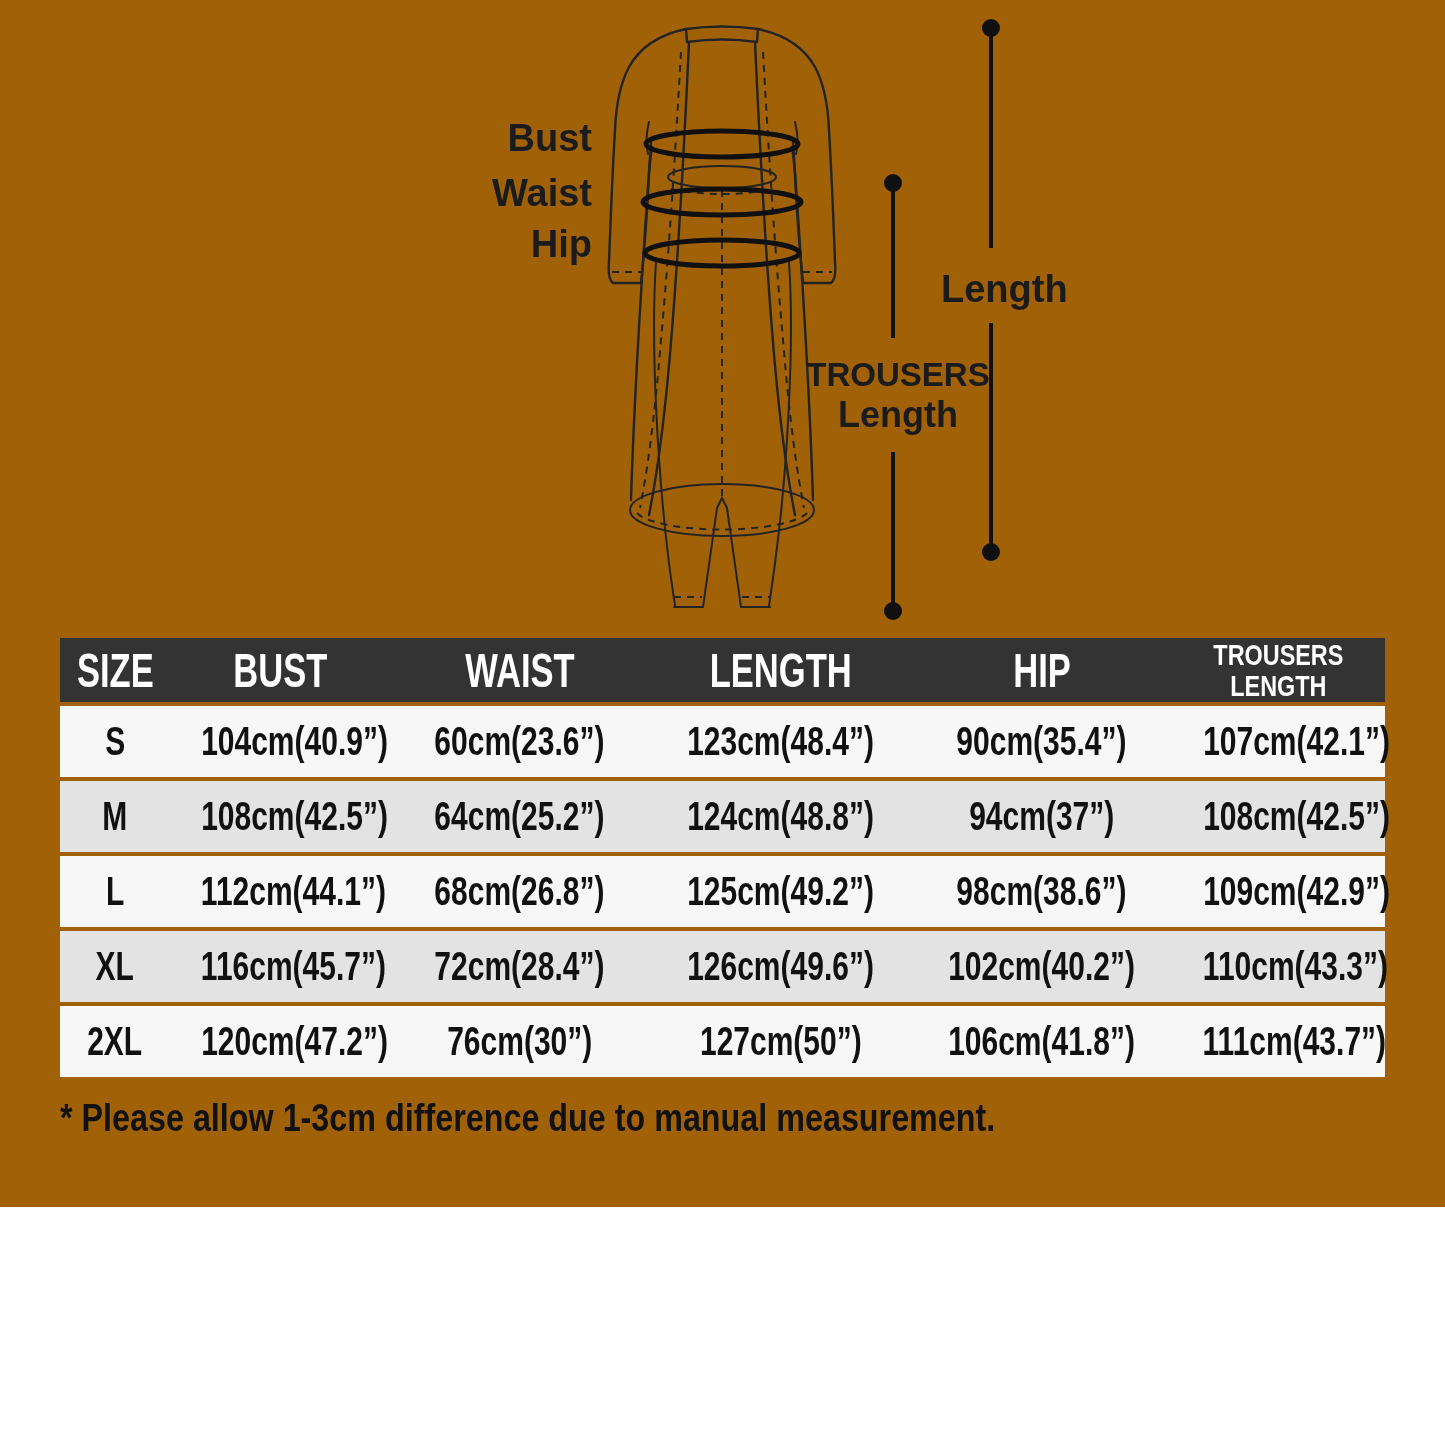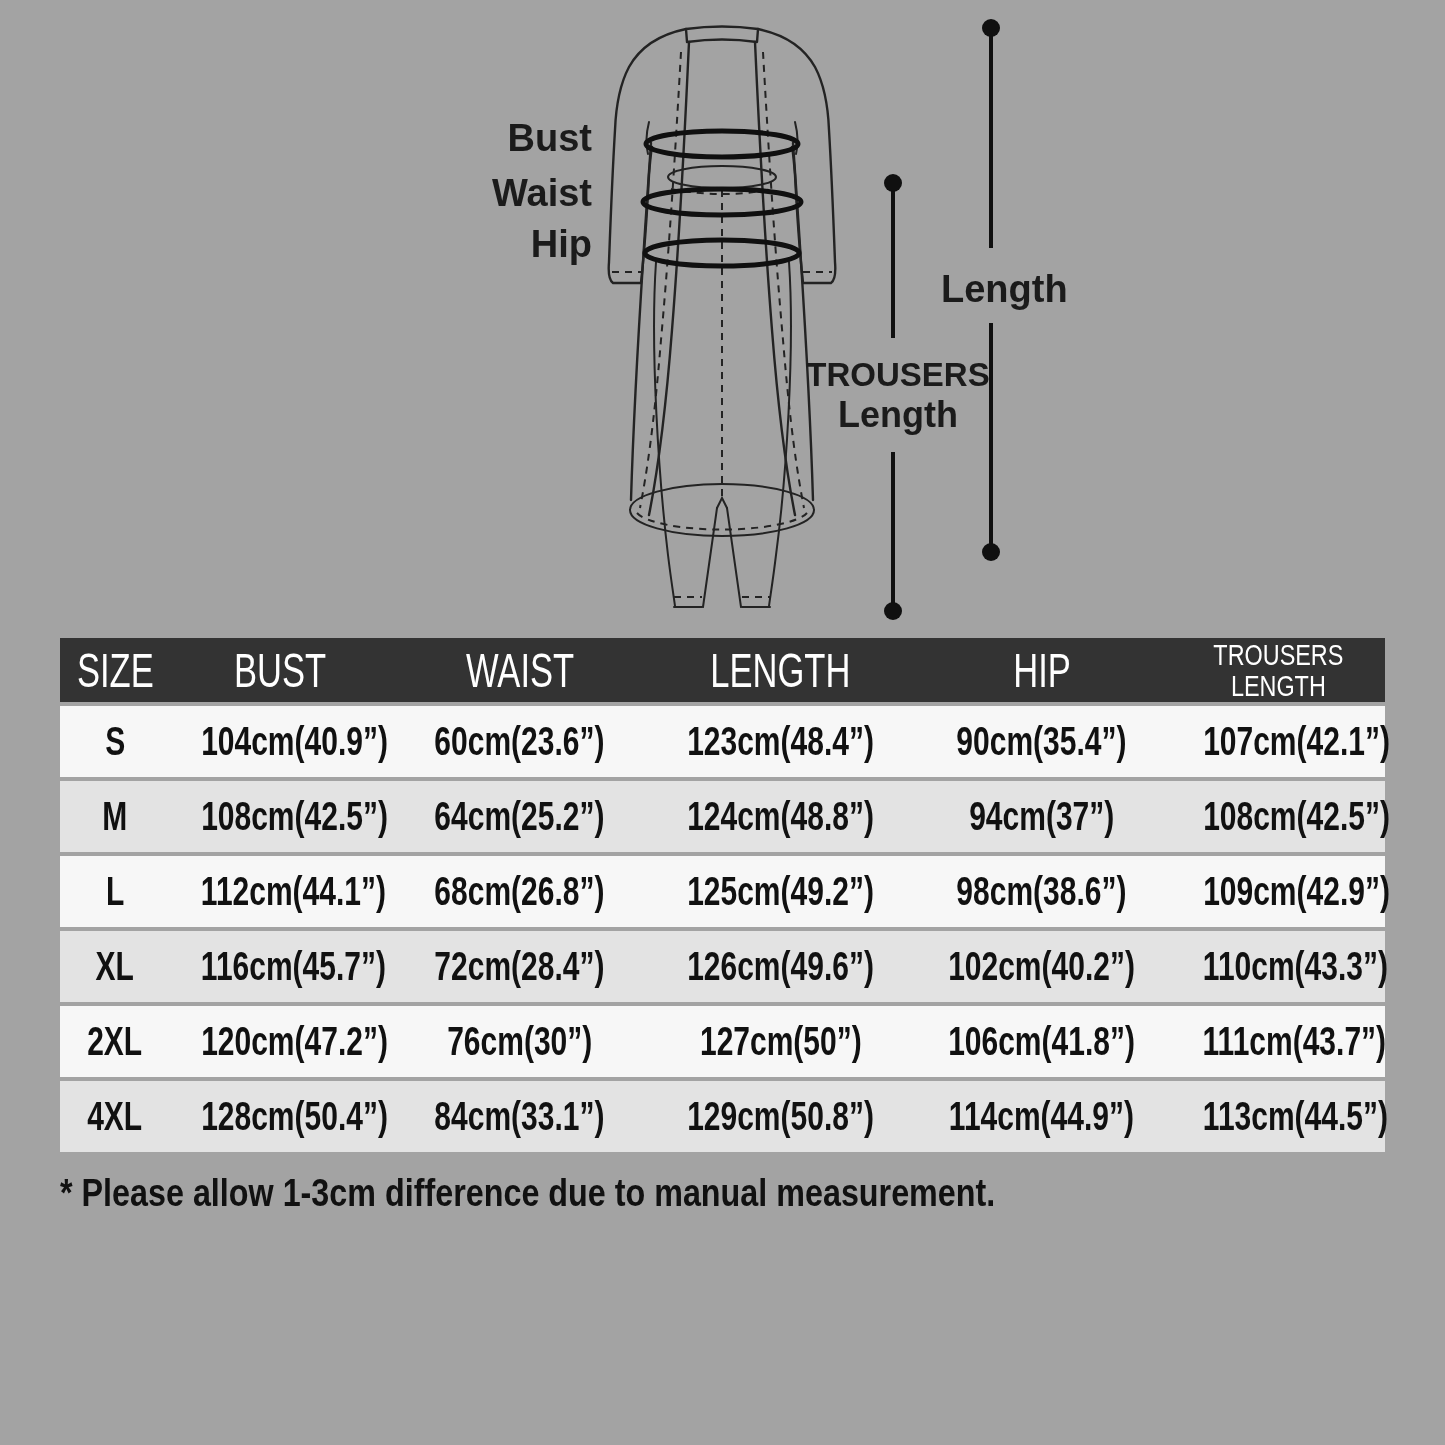--- a/index.html
+++ b/index.html
@@ -1,33 +1,33 @@
 <!DOCTYPE html>
 <html style="--header_bg: #333333; --row_light: #f7f7f7; --row_dark: #e3e3e3; --ink: #111111;"><head>
 <meta charset="utf-8">
 <style>
   html,body{margin:0;padding:0;background:#fff;}
-  .page{position:relative;width:1445px;height:1445px;background:#a3a3a3;overflow:hidden;
+  .page{position:relative;width:1445px;height:1207px;background:#a16207;overflow:hidden;
         font-family:"Liberation Sans", sans-serif;color:#111;}
   
   .diagram{position:relative;width:1445px;height:634px;}
   .diagram svg{position:absolute;left:0;top:0;}
   .dlabel{position:absolute;font-weight:bold;color:#1b1b1b;font-size:38px;line-height:40px;white-space:nowrap;}
   .lbl-bust{right:853px;top:118px;}
   .lbl-waist{right:853px;top:173px;}
   .lbl-hip{right:853px;top:224px;}
   .lbl-length{left:941px;top:269px;}
   .lbl-trousers{left:758px;top:355px;width:280px;text-align:center;line-height:40px;}
   .lbl-trousers .t1{font-size:33px;letter-spacing:0px;display:block;}
   .lbl-trousers .t2{font-size:36px;display:block;}
   
   .size-table{border-collapse:separate;border-spacing:0 4px;margin:0 0 0 60px;
               width:1325px;table-layout:fixed;}
   .size-table th{background:var(--header_bg,#333333);color:#fff;height:64px;
-                 font-weight:normal;vertical-align:middle;text-align:center;padding:0;}
+                 font-weight:bold;vertical-align:middle;text-align:center;padding:0;}
   .size-table td{height:71px;text-align:center;vertical-align:middle;
                  font-weight:bold;color:var(--ink,#111111);padding:0;}
   .size-table tbody tr:nth-child(odd) td{background:var(--row_light,#f7f7f7);}
   .size-table tbody tr:nth-child(even) td{background:var(--row_dark,#e3e3e3);}
   .cnd{display:inline-block;transform:scaleX(0.75);transform-origin:center;
        white-space:nowrap;font-size:40px;}
   .hd{transform:scaleX(0.72);font-size:48px;}
   .hd2{transform:scaleX(0.78);font-size:30px;line-height:31px;}
   .hd2 span{display:block;}
   
@@ -167,28 +167,20 @@
         <td><span class="cnd">110cm(43.3”)</span></td>
       </tr>
       <tr>
         <td><span class="cnd">2XL</span></td>
         <td><span class="cnd">120cm(47.2”)</span></td>
         <td><span class="cnd">76cm(30”)</span></td>
         <td><span class="cnd">127cm(50”)</span></td>
         <td><span class="cnd">106cm(41.8”)</span></td>
         <td><span class="cnd">111cm(43.7”)</span></td>
       </tr>
-      <tr>
-        <td><span class="cnd">4XL</span></td>
-        <td><span class="cnd">128cm(50.4”)</span></td>
-        <td><span class="cnd">84cm(33.1”)</span></td>
-        <td><span class="cnd">129cm(50.8”)</span></td>
-        <td><span class="cnd">114cm(44.9”)</span></td>
-        <td><span class="cnd">113cm(44.5”)</span></td>
-      </tr>
     </tbody>
   </table>
 
   <div class="footnote">
     <span class="fn">* Please allow 1-3cm difference due to manual measurement.</span>
   </div>
 
 </div>
 
 </body></html>

